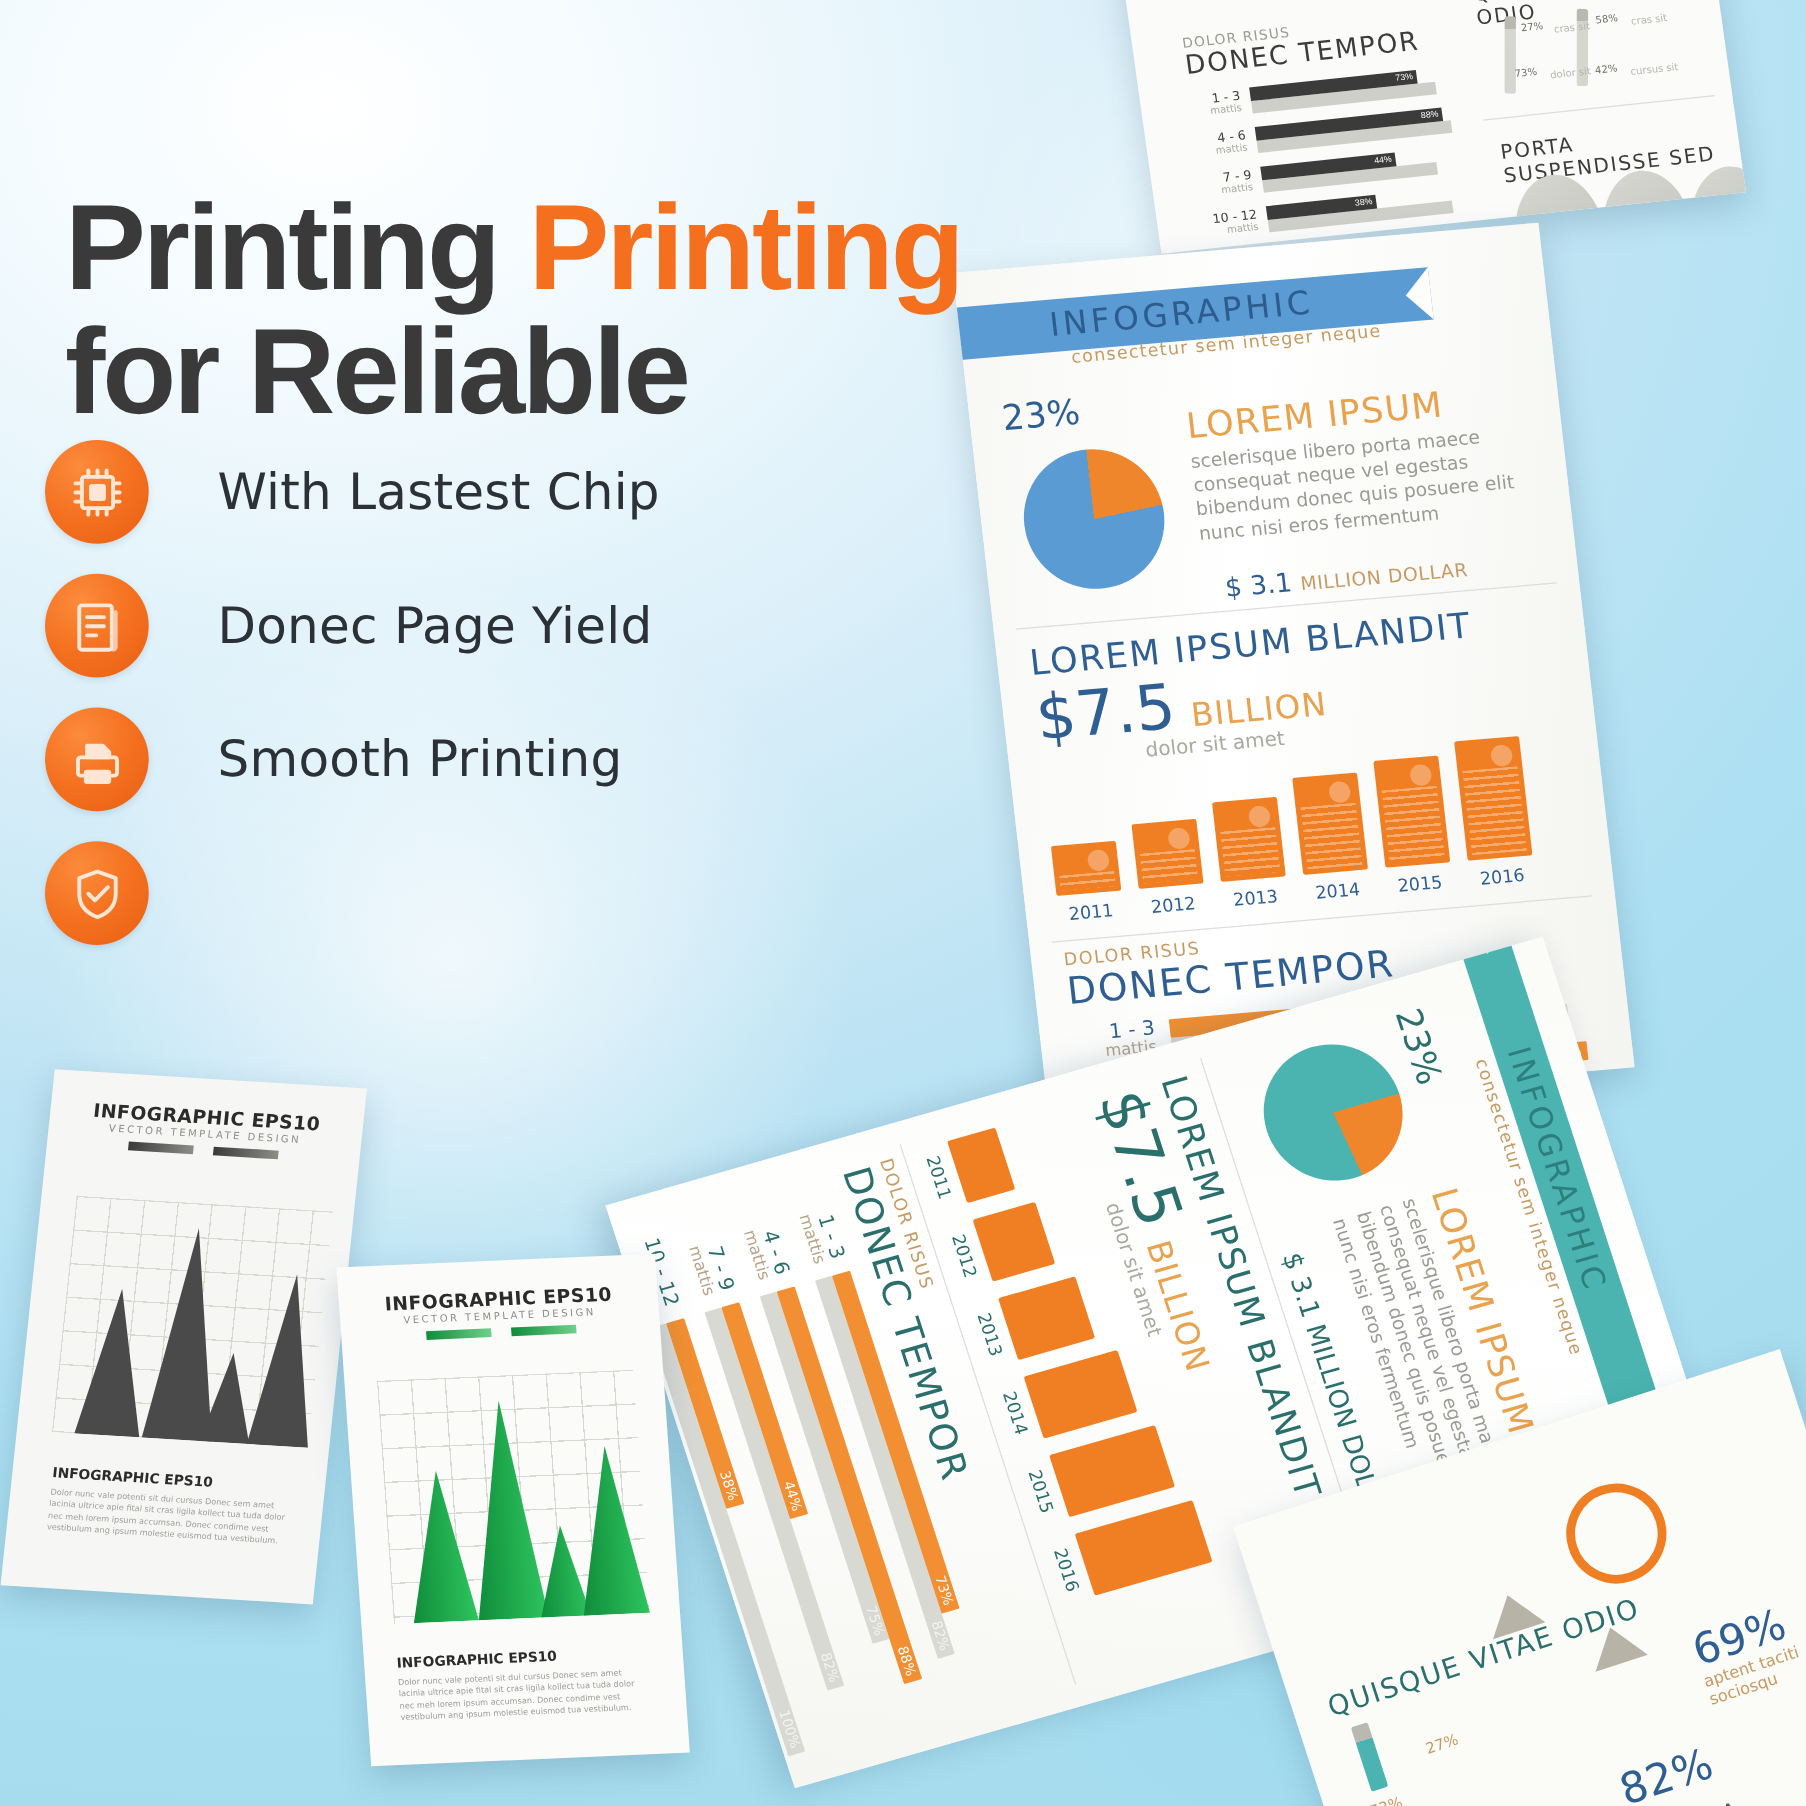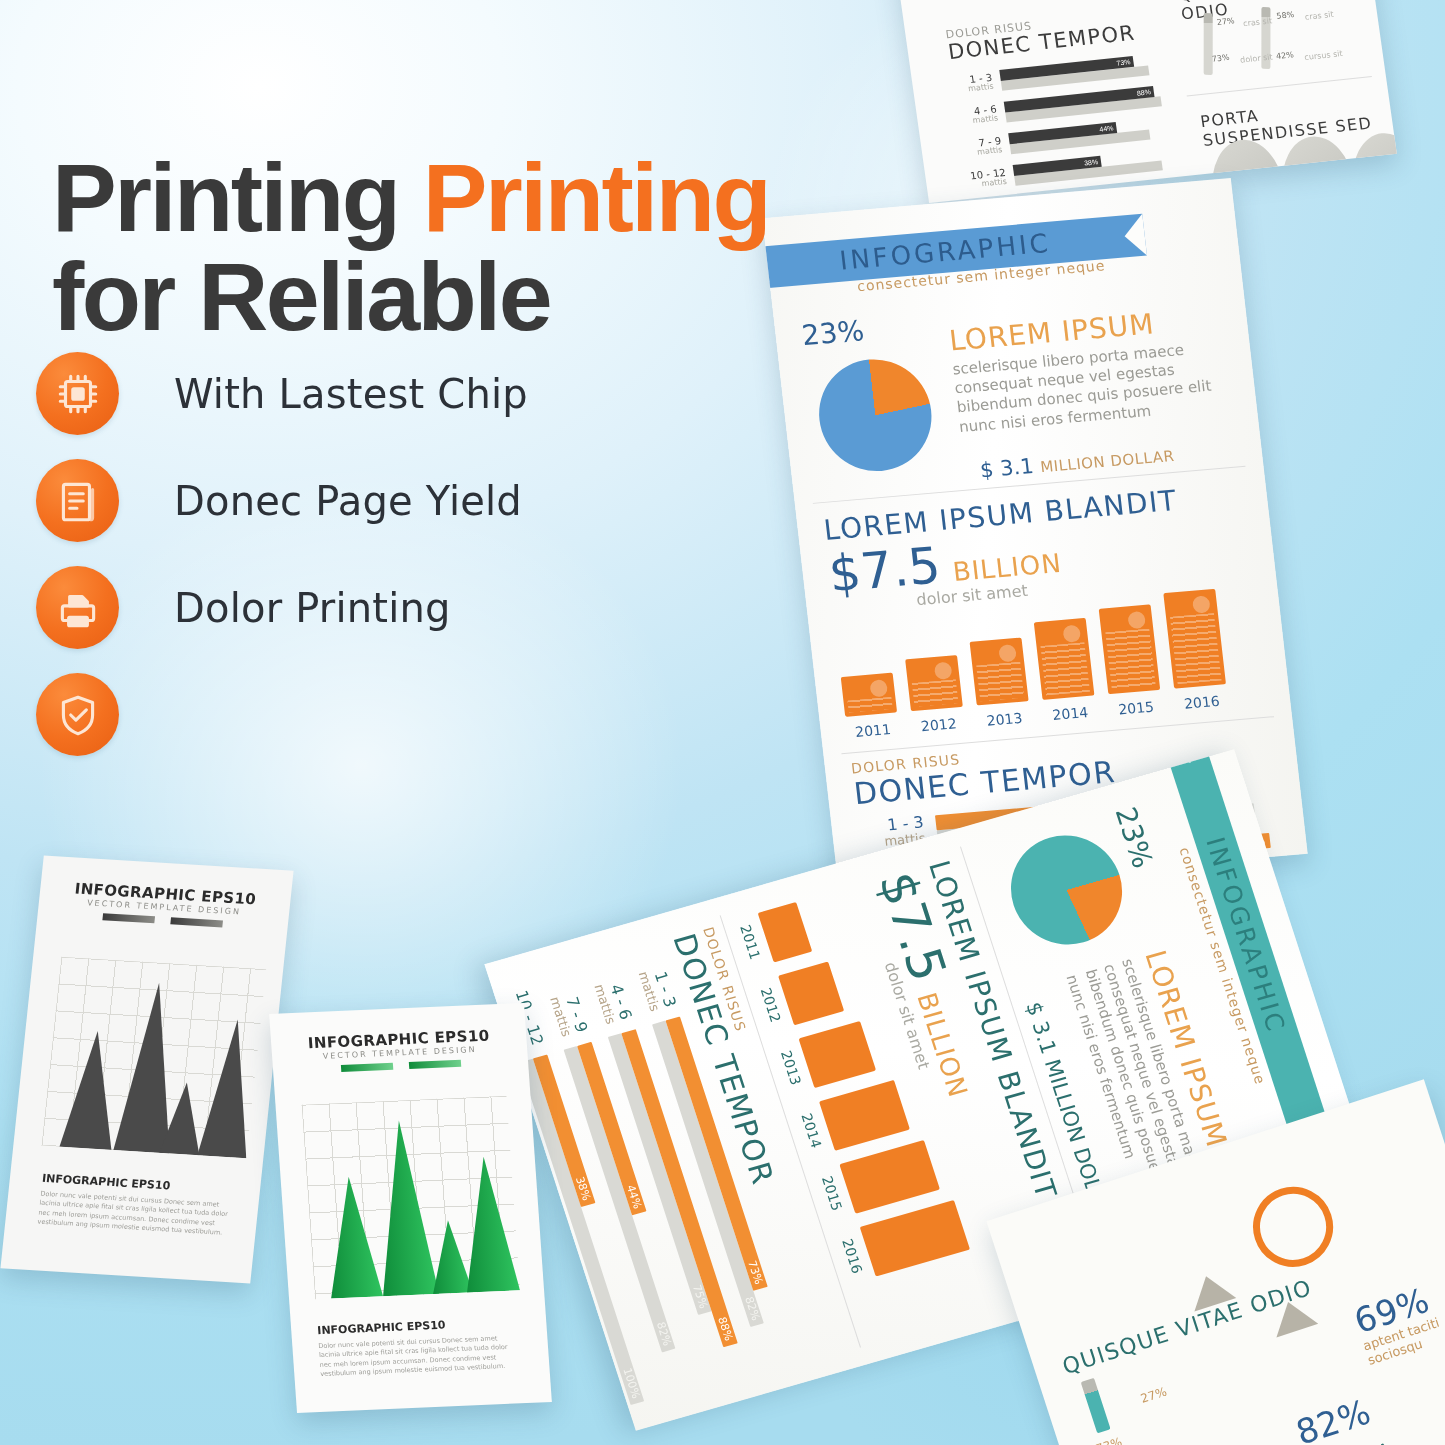--- a/index.html
+++ b/index.html
@@ -532,21 +532,21 @@
     </div>
 
     <div class="feature">
       <span class="f-icon">
         <svg viewBox="0 0 48 48" fill="none" stroke="#fde6d4" stroke-width="3" stroke-linejoin="round">
           <path d="M16 13h12l5 5v4H16z" fill="#fde6d4"></path>
           <rect x="9" y="22" width="30" height="14" rx="2"></rect>
           <rect x="15" y="33" width="18" height="8" rx="1" fill="#fde6d4"></rect>
         </svg>
       </span>
-      <span class="f-label">Dolor Printing</span>
+      <span class="f-label">Smooth Printing</span>
     </div>
 
     <div class="feature">
       <span class="f-icon">
         <svg viewBox="0 0 48 48" fill="none" stroke="#fde6d4" stroke-width="3" stroke-linecap="round" stroke-linejoin="round">
           <path d="M24 7l14 5v12c0 9-6 15-14 18-8-3-14-9-14-18V12z"></path>
           <path d="M17 24l5 5 10-10"></path>
         </svg>
       </span>
     </div>

